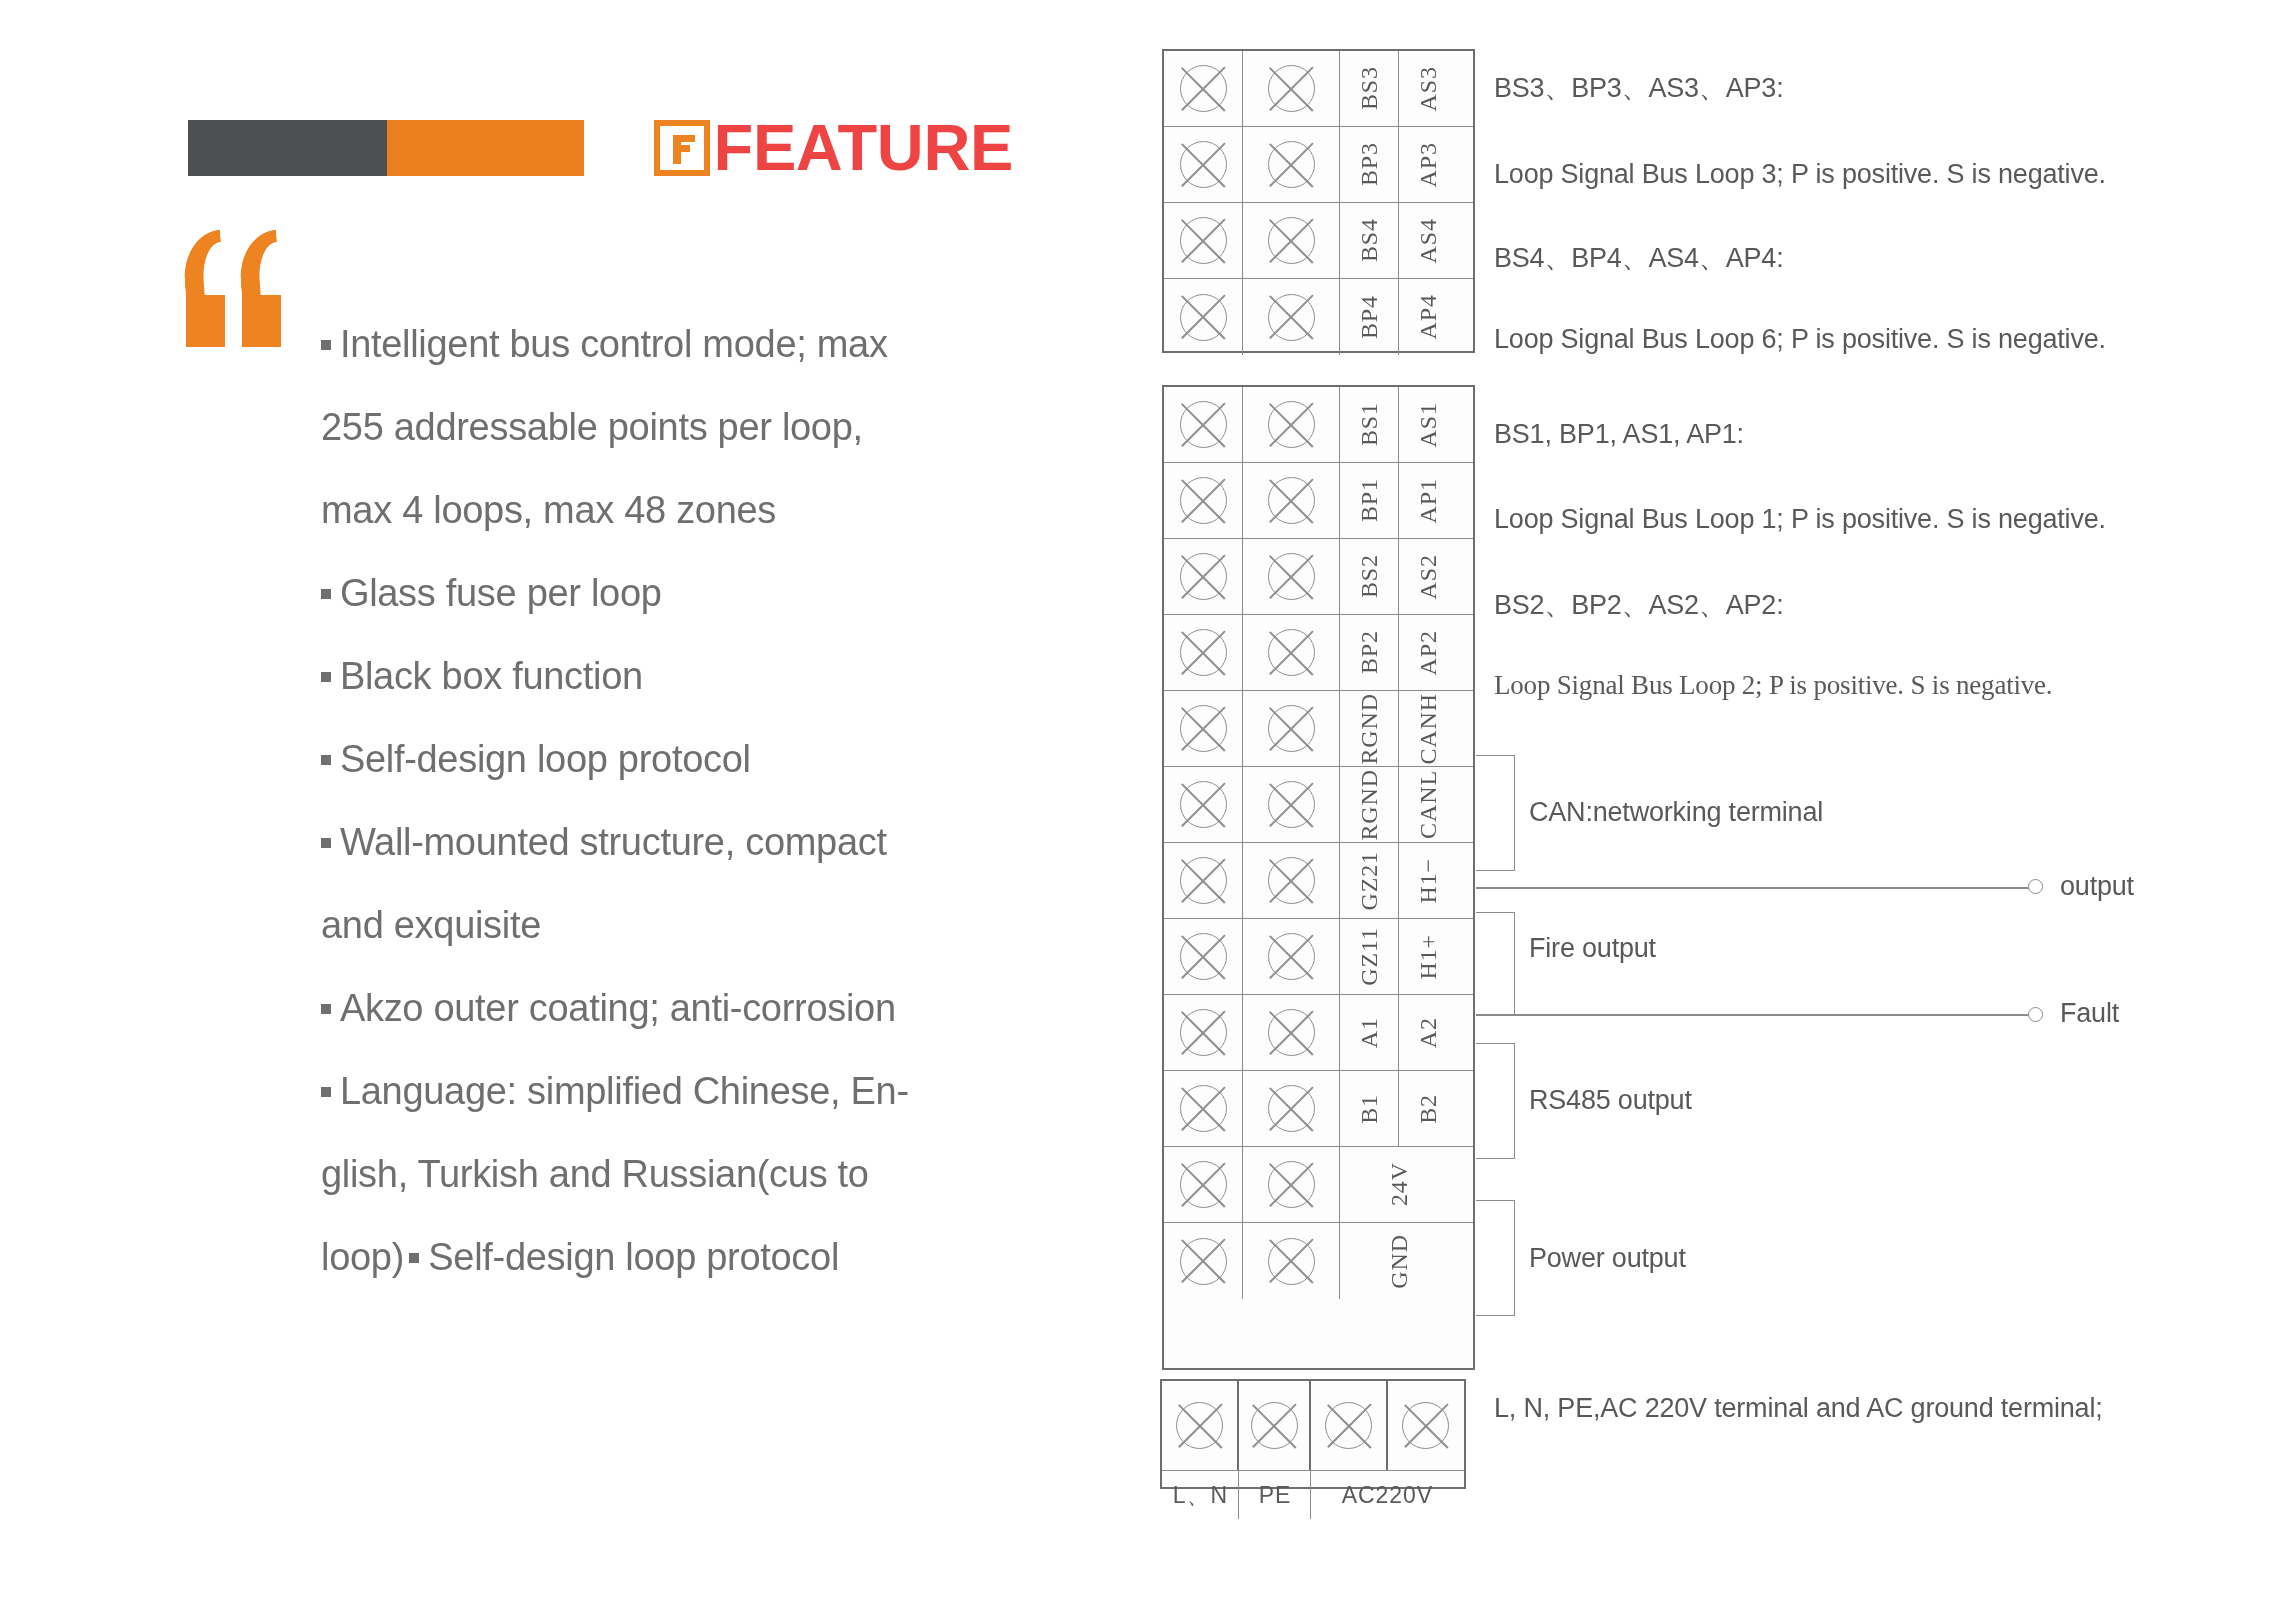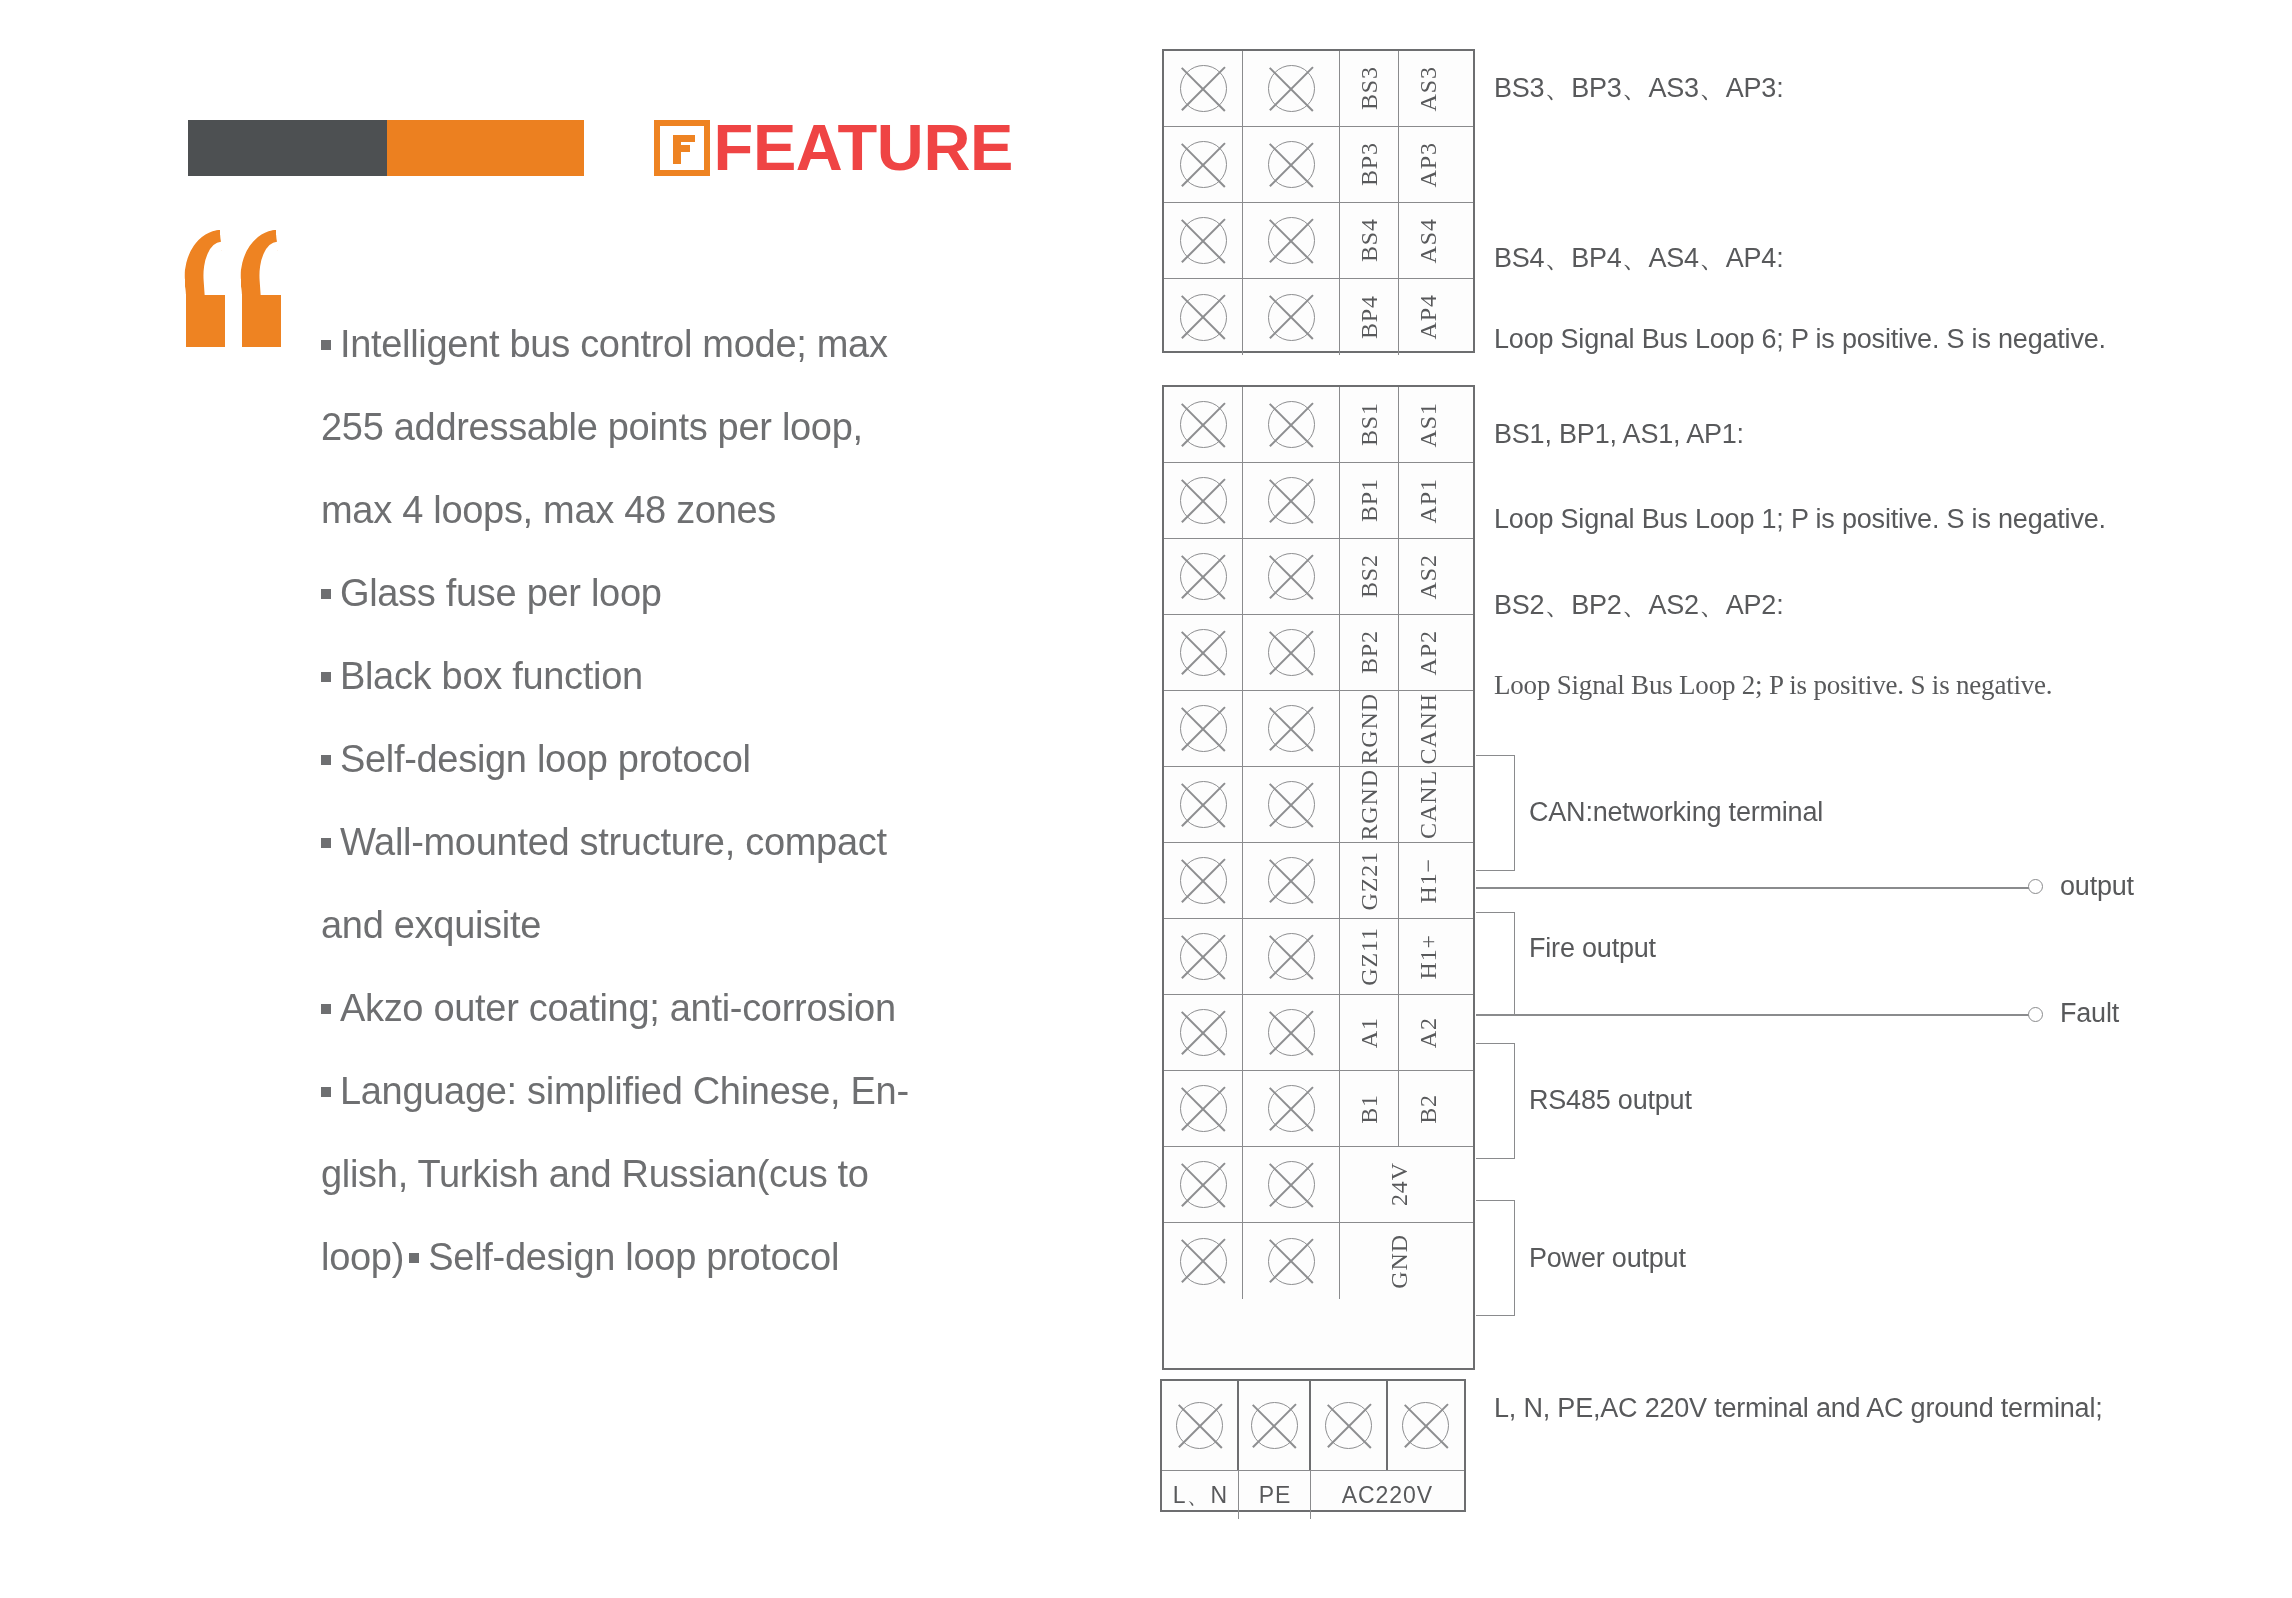--- a/index.html
+++ b/index.html
@@ -158,21 +158,21 @@
   }
 
   .tb {                 
     position: absolute;
     border: 2.7px solid #6d6e70;
     box-sizing: border-box;
     background: #fdfdfd;
   }
   #tb-top    { left: 7.2px;  top: 49px;  width: 313px; height: 304px; }
   #tb-main   { left: 7.2px;  top: 385px; width: 313px; height: 985px; }
-  #tb-power  { left: 5.4px;  top: 1379px; width: 306px; height: 133px; text-align: center; }
+  #tb-power  { left: 5.4px;  top: 1379px; width: 306px; height: 110px; text-align: center; }
 
   .row {
     display: flex;
     height: 76px;
     border-bottom: 1.8px solid #8a8b8d;
     box-sizing: border-box;
   }
   .row:last-child { border-bottom: none; }
 
   .cell-screw {
@@ -594,20 +594,21 @@
       <div class="pcell-lab pl-2">
           <span class="plabel">PE</span>
         </div>
       <div class="pcell-lab pl-3">
           <span class="plabel">AC220V</span>
         </div>
     </div>
   </div>
 
   <div class="desc" style="left:339px; top:70px;">BS3、BP3、AS3、AP3:</div>
+  <div class="desc" style="left:339px; top:159px;">Loop Signal Bus Loop 3; P is positive. S is negative.</div>
   <div class="desc" style="left:339px; top:240px;">BS4、BP4、AS4、AP4:</div>
   <div class="desc" style="left:339px; top:324px;">Loop Signal Bus Loop 6; P is positive. S is negative.</div>
 
   <div class="desc" style="left:339px; top:419px;">BS1, BP1, AS1, AP1:</div>
   <div class="desc" style="left:339px; top:504px;">Loop Signal Bus Loop 1; P is positive. S is negative.</div>
   <div class="desc" style="left:339px; top:587px;">BS2、BP2、AS2、AP2:</div>
   <div class="desc" style="left:339px; top:670px;font-family:Liberation Serif, serif;">Loop Signal Bus Loop 2; P is positive. S is negative.</div>
 
   <div class="bracket" style="left:321px; top:755px; width:39px; height:116px;"></div>
   <div class="desc" style="left:374px; top:797px;">CAN:networking terminal</div>

